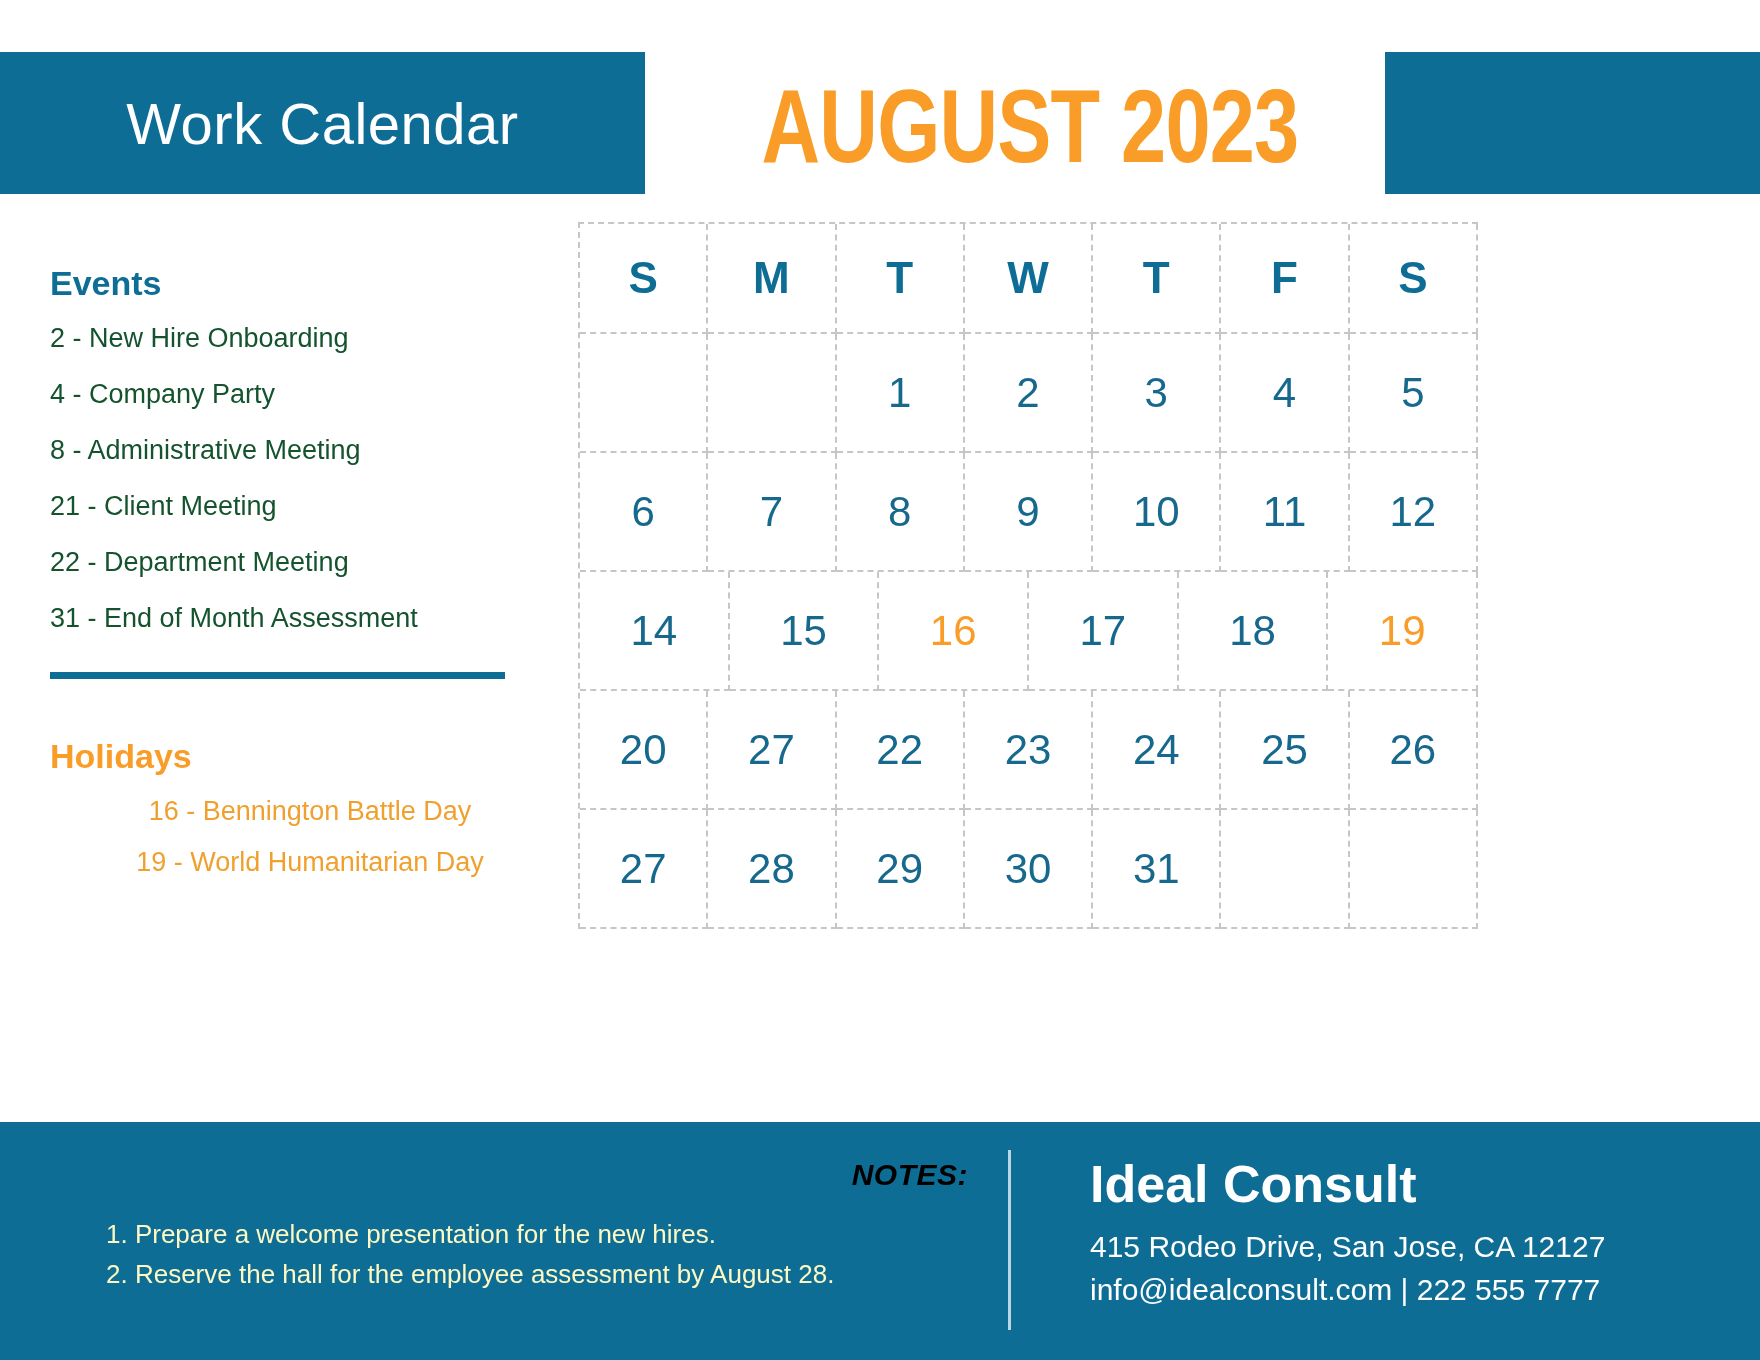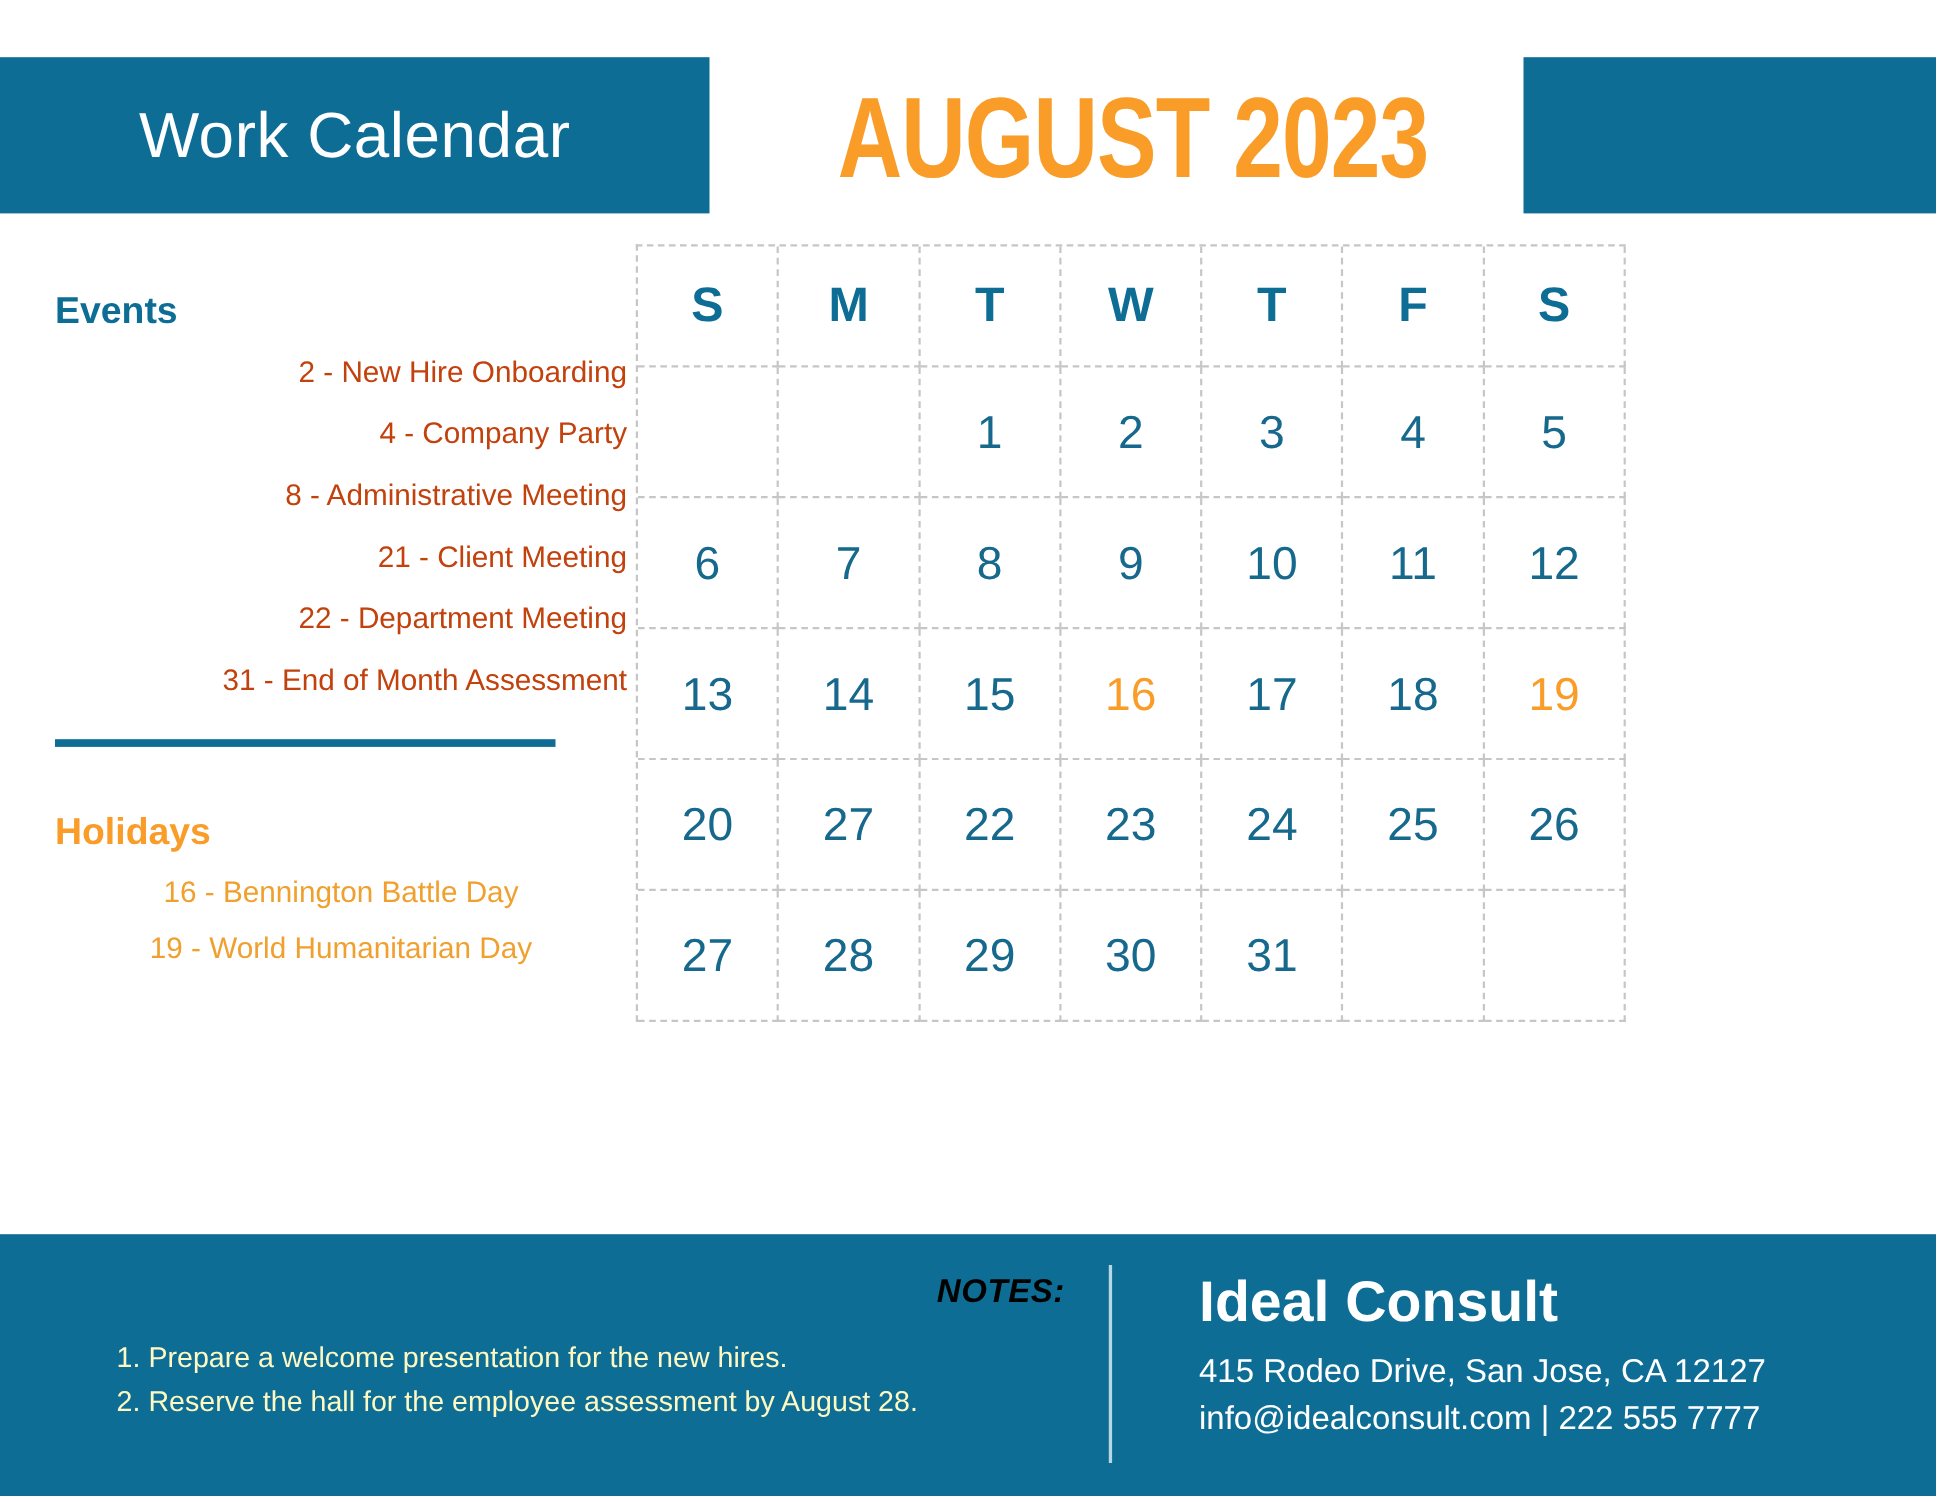--- a/index.html
+++ b/index.html
@@ -85,21 +85,21 @@
   .section-heading.events { color: #0d6d95; }
   .section-heading.holidays { color: #f99d28; }
 
   .list { margin-top: 22px; }
   .list-item {
     font-size: 27px;
     line-height: 1.0;
     margin-bottom: 29px;
     white-space: nowrap;
   }
-  .list-item.event { color: #c2410c; text-align: right; }
+  .list-item.event { color: #14532d; }
   .list-item.holiday { color: #f0a02e; margin-bottom: 24px; text-align: center; }
 
   .divider {
     width: 455px;
     height: 7px;
     background: #0f6c94;
     margin-top: 40px;
     margin-bottom: 58px;
   }
 
@@ -249,21 +249,20 @@
         <div class="cal-cell">6</div>
         <div class="cal-cell">7</div>
         <div class="cal-cell">8</div>
         <div class="cal-cell">9</div>
         <div class="cal-cell">10</div>
         <div class="cal-cell">11</div>
         <div class="cal-cell">12</div>
       </div>
 
       <div class="cal-row">
-        <div class="cal-cell">13</div>
         <div class="cal-cell">14</div>
         <div class="cal-cell">15</div>
         <div class="cal-cell highlight">16</div>
         <div class="cal-cell">17</div>
         <div class="cal-cell">18</div>
         <div class="cal-cell highlight">19</div>
       </div>
 
       <div class="cal-row">
         <div class="cal-cell">20</div>

